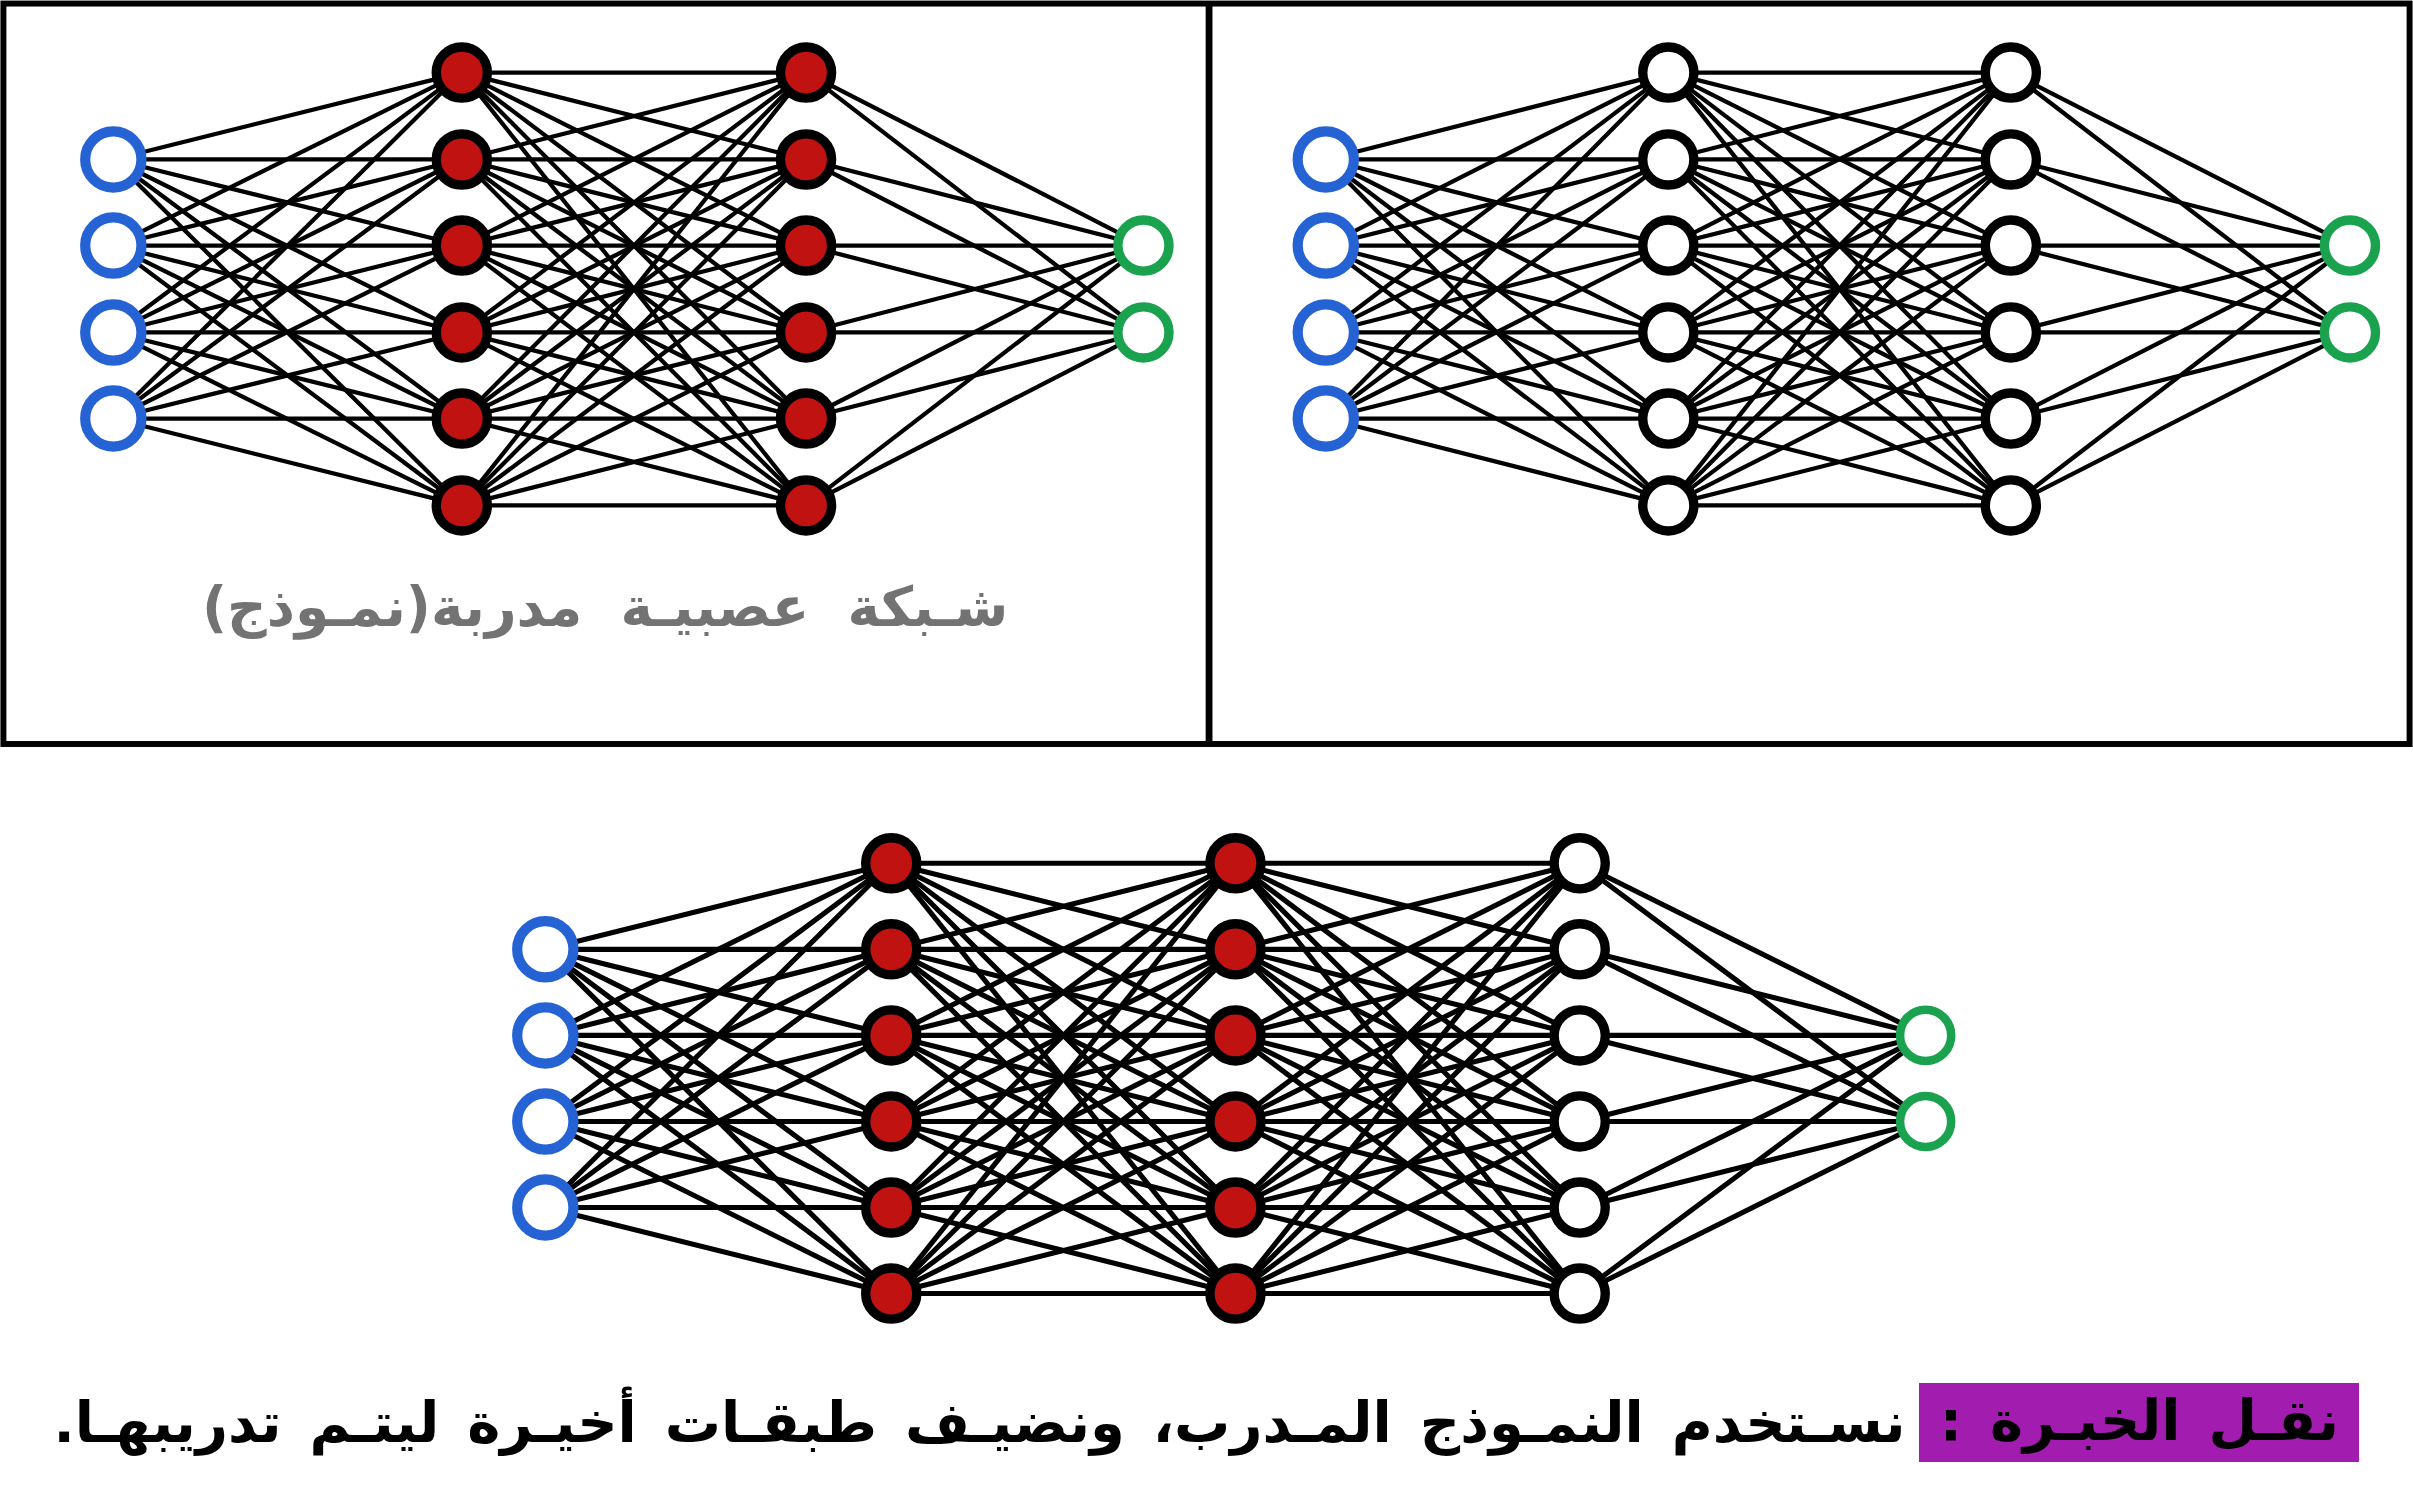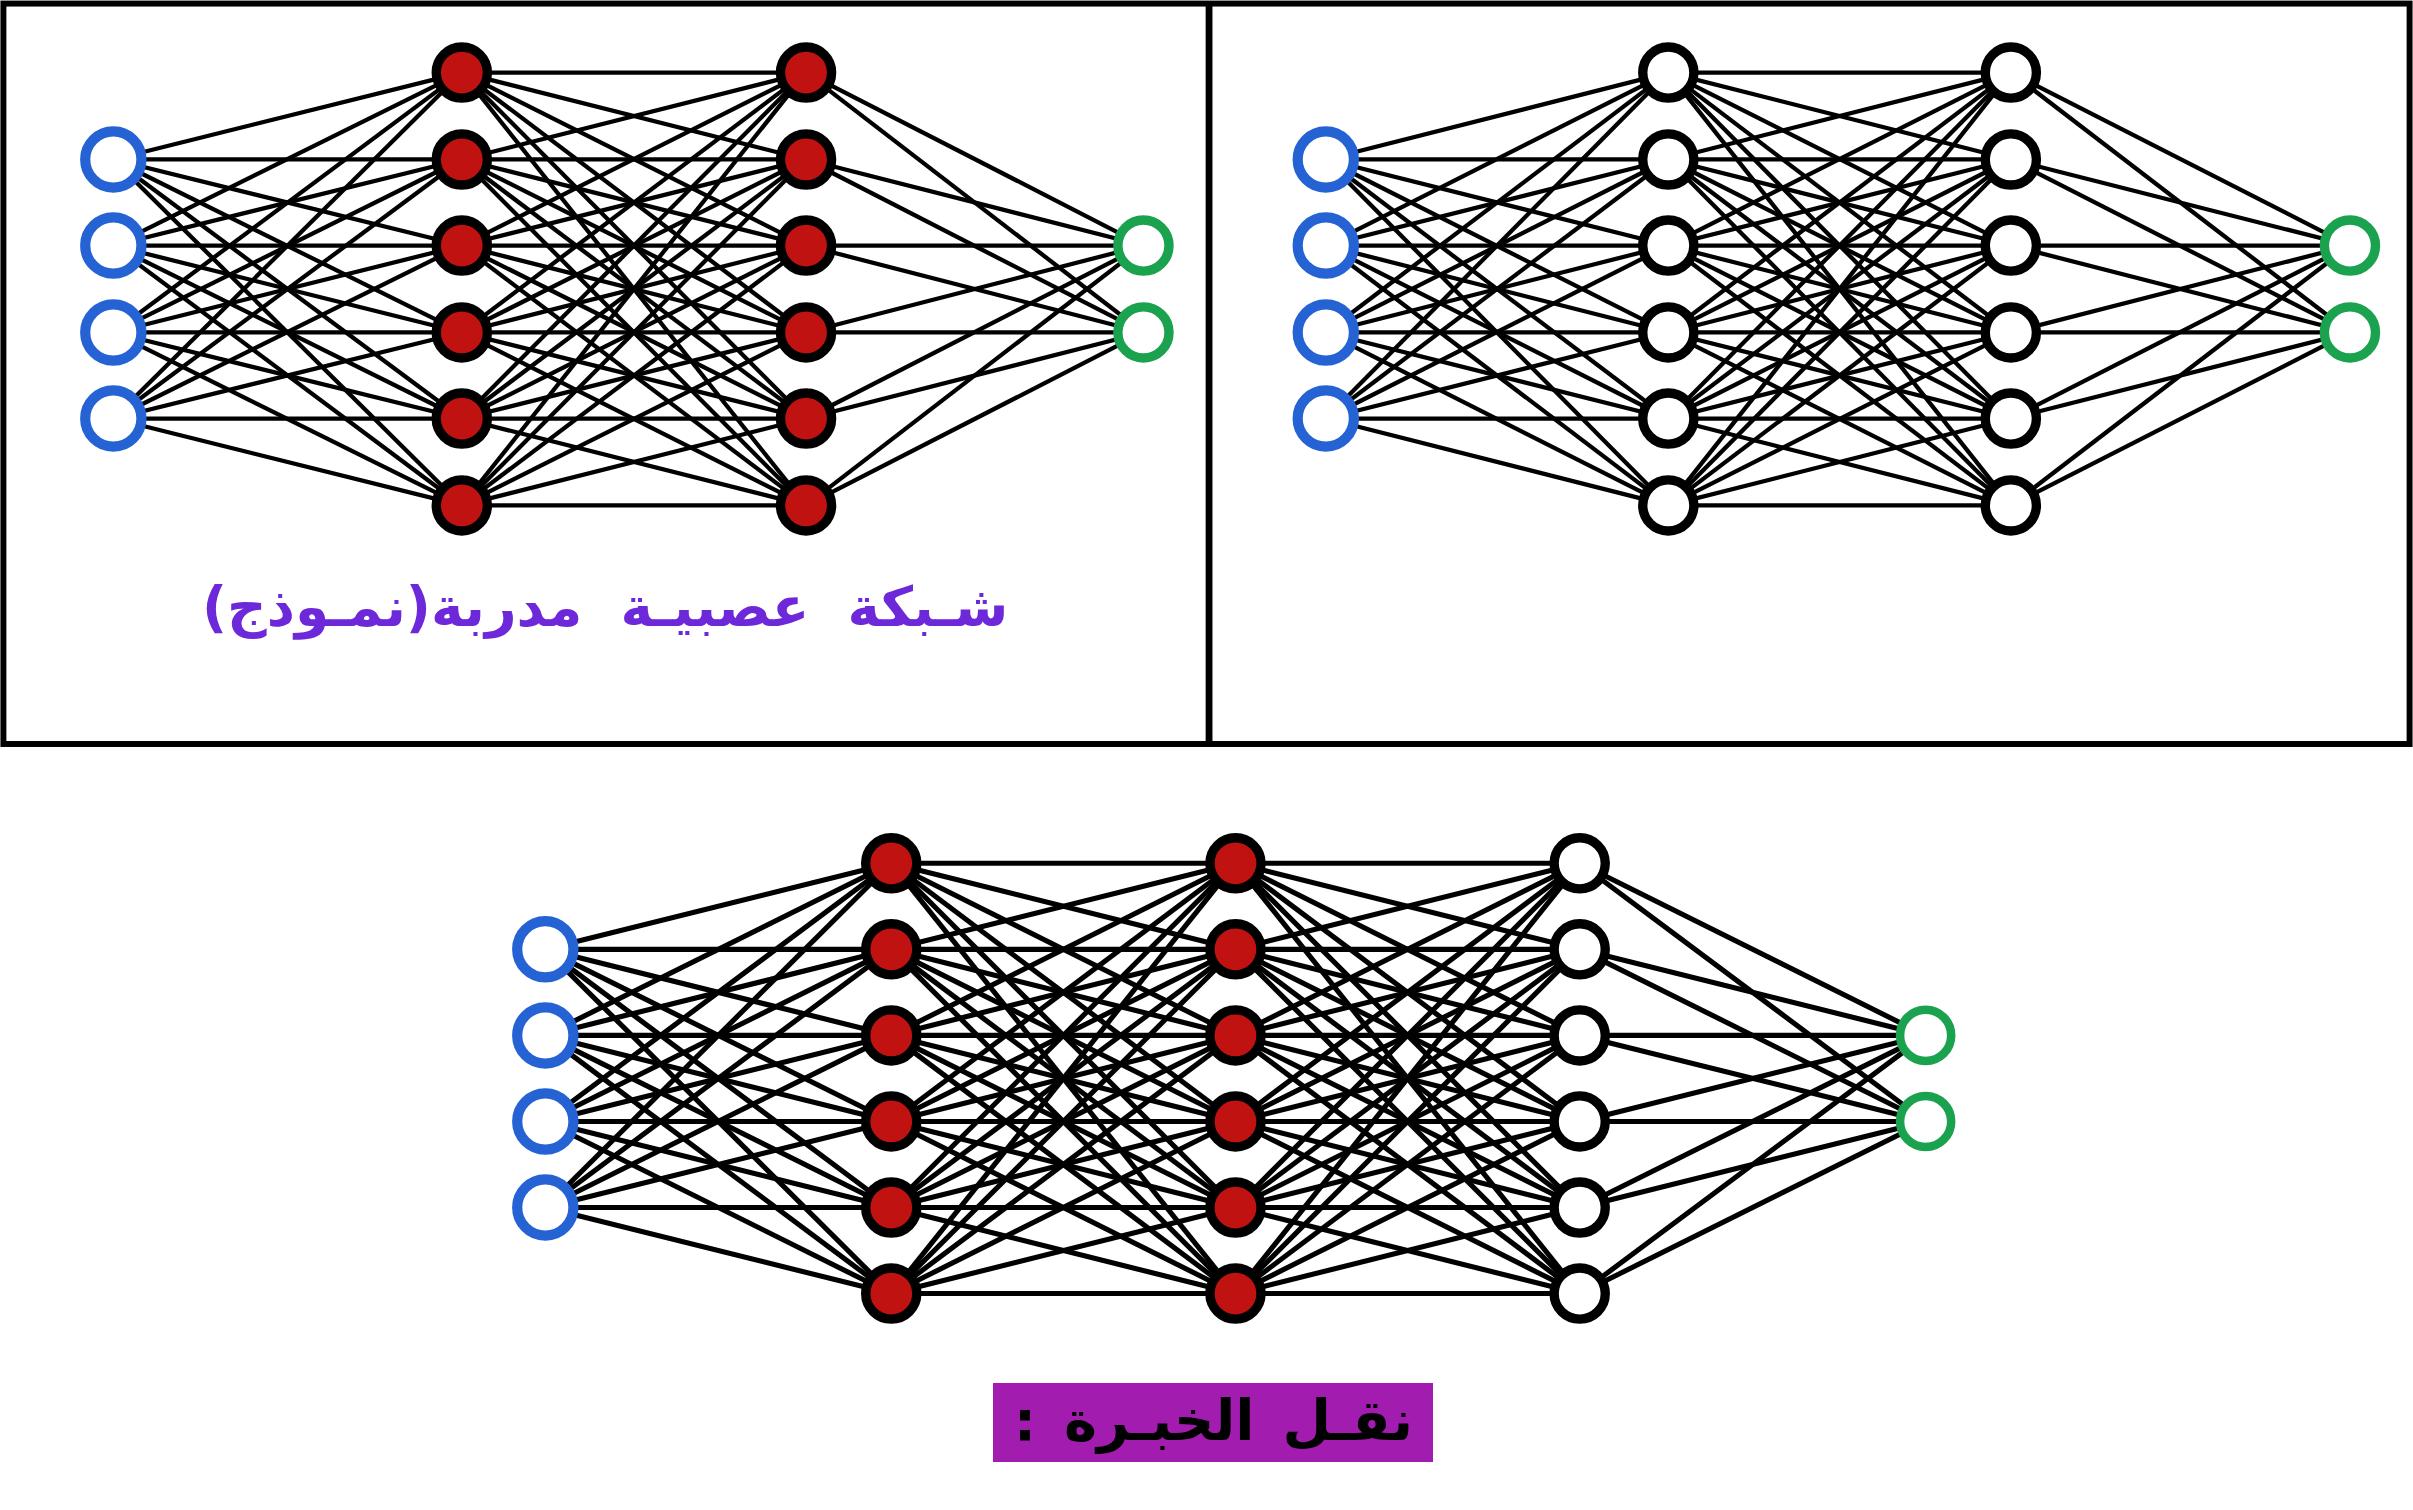--- a/index.html
+++ b/index.html
@@ -10,21 +10,21 @@
     overflow:hidden;
     font-family:"DejaVu Sans", sans-serif;
   }
   .page svg{position:absolute;left:0;top:0;display:block;}
   .panel-label{
     position:absolute;
     display:flex;align-items:center;justify-content:center;
     direction:rtl;
     font-weight:bold;
     font-size:55px;
-    color:#6d28d9;
+    color:#737373;
     word-spacing:19px;
     letter-spacing:0px;
     white-space:nowrap;
   }
   .label-a{left:5.1px;top:554px;width:1200px;height:106px;}
   .label-b{left:1214px;top:554px;width:1193px;height:106px;}
   .caption{
     position:absolute;
     left:0;top:1362px;width:2413px;height:121px;
     display:flex;align-items:center;justify-content:center;
@@ -366,16 +366,17 @@
         <circle cx="2260" cy="1215" r="30" fill="#ffffff" stroke="#1aa24f" stroke-width="10"></circle>
         <circle cx="2260" cy="1316" r="30" fill="#ffffff" stroke="#1aa24f" stroke-width="10"></circle>
       </g>
     </svg>
 
   <div class="panel-label label-a">شـبكة  عصبيـة  مدربة(نمـوذج)</div>
 
 
   <div class="caption">
     <span class="hl" style="background: #a21caf;">نقـل الخبـرة :</span>
+    <span>نسـتخدم النمـوذج المـدرب، ونضيـف طبقـات أخيـرة ليتـم تدريبهـا.</span>
   </div>
 
 </div>
 
 
 </body></html>

